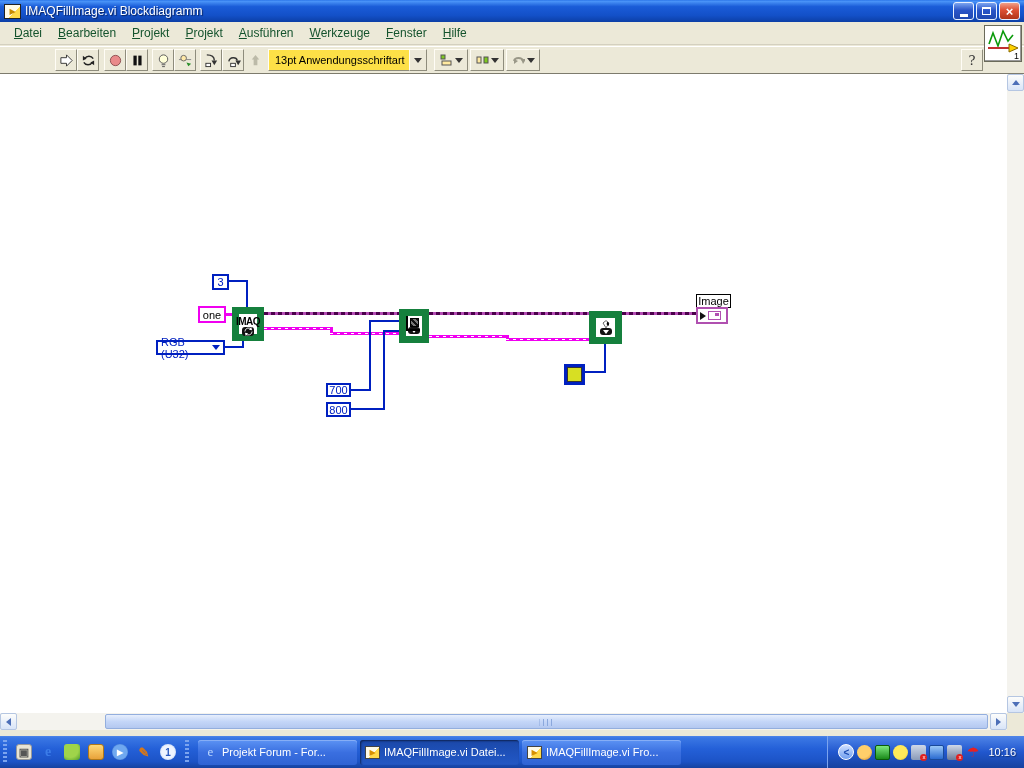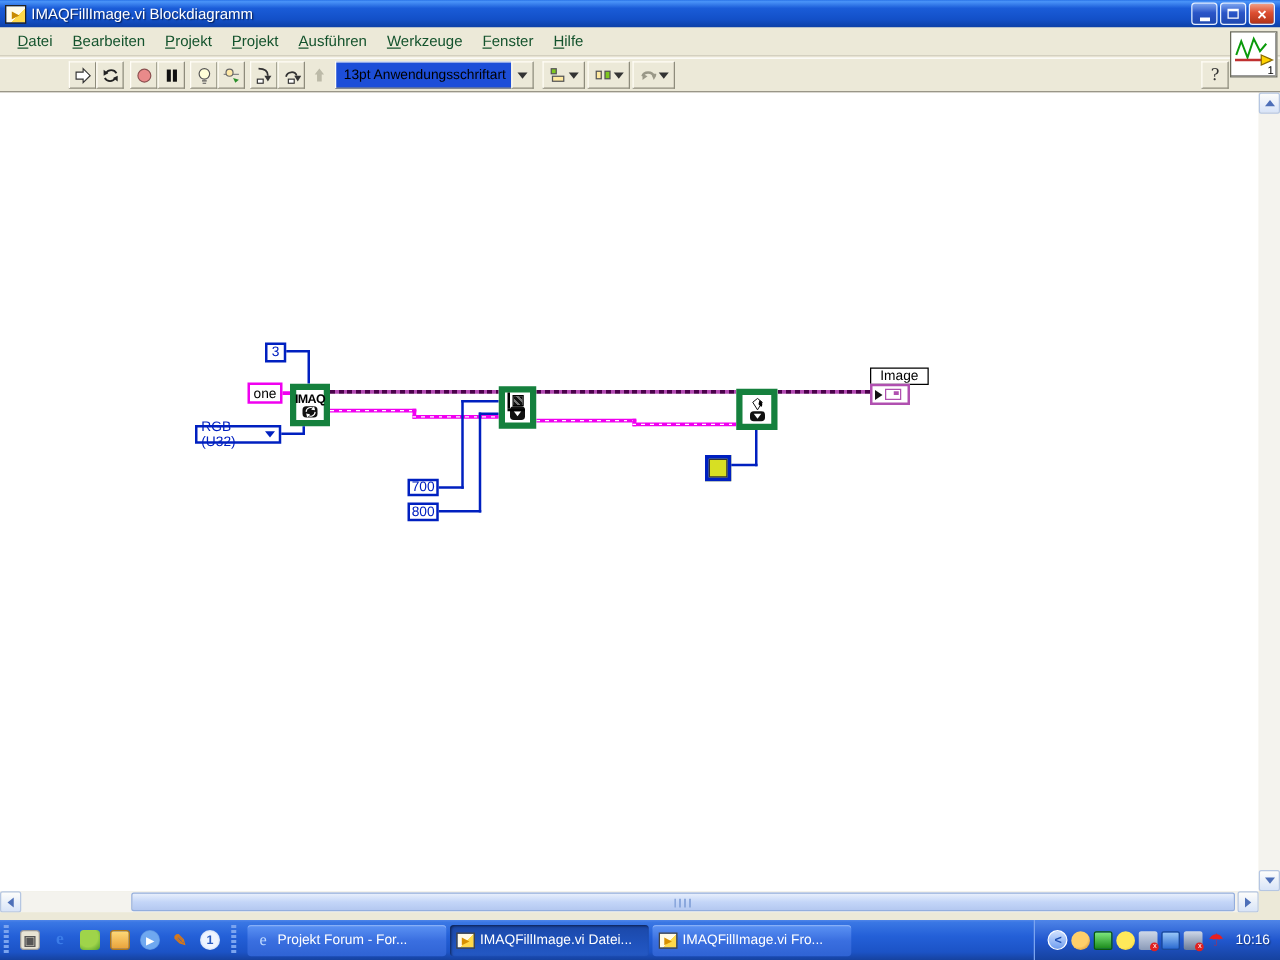--- a/index.html
+++ b/index.html
@@ -26,41 +26,41 @@
     display:flex; align-items:center; padding-left:6px; border-bottom:1px solid #d4d0c0; }
   .menu-item { display:inline-block; font-size:12px; color:#14532d; padding:3px 8px; }
   .menu-item::first-letter { text-decoration:underline; }
 
   
   .toolbar { position:absolute; left:0; top:46px; width:1024px; height:28px; background:#ece9d8;
     border-top:1px solid #fff; border-bottom:1px solid #7d7b6d; }
   .tb { position:absolute; top:2px; width:22px; height:22px; background:#ece9d8;
     border:1px solid; border-color:#fffdf6 #8e8c7c #8e8c7c #fffdf6;
     display:flex; align-items:center; justify-content:center; }
-  .font-box { position:absolute; left:268px; top:2px; width:142px; height:22px; background:#1d4ed8;
+  .font-box { position:absolute; left:268px; top:2px; width:142px; height:22px; background:#fde047;
     border:1px solid; border-color:#fffdf6 #8e8c7c #8e8c7c #fffdf6; font-size:11px;
     display:flex; align-items:center; padding-left:6px; }
   .dd-arrow { width:0; height:0; border-left:4px solid transparent; border-right:4px solid transparent; border-top:5px solid #333; }
   .dd-btn { position:absolute; top:2px; width:18px; height:22px; background:#ece9d8;
     border:1px solid; border-color:#fffdf6 #8e8c7c #8e8c7c #fffdf6; display:flex; align-items:center; justify-content:center; }
   .combo-wide { width:34px; display:flex; align-items:center; justify-content:center; gap:2px; }
   .help-btn { left:961px; font-size:13px; color:#333; font-family:"DejaVu Serif", serif; }
   .lv-badge { position:absolute; left:984px; top:25px; width:38px; height:37px; background:#fff;
     border:1px solid #6a6a5a; box-shadow:inset -1px -1px 0 #999; }
   .lv-badge .num { position:absolute; right:2px; bottom:0; font-size:9px; color:#000; }
 
   
   .diagram { position:absolute; left:0; top:74px; width:1007px; height:639px; background:#fff; overflow:hidden; }
   .wb  { background:#0020c0; }
   .wb.h { height:2px; } .wb.v { width:2px; }
   .wm.h { height:3px; background:repeating-linear-gradient(90deg,#ffffff 0 3px,#f000f0 3px 7px) center / 100% 1px no-repeat, #f000f0; }
   .wm.v { width:3px; background:#f000f0; }
   .wm.stub { height:3px; background:#f000f0; }
   .wp.h { height:3px; background:repeating-linear-gradient(90deg,#4b004b 0 4px,#b44cb4 4px 7px); }
-  .node { background:#fff; border:5px solid #15803d; display:flex; flex-direction:column; align-items:center; justify-content:space-between; padding:2px 0; }
+  .node { background:#fff; border:7px solid #15803d; display:flex; flex-direction:column; align-items:center; justify-content:space-between; padding:2px 0; }
   .badge { width:12px; height:11px; background:#111; border-radius:3px; display:flex; align-items:center; justify-content:center; }
   .tri-down-w { width:0; height:0; border-left:3px solid transparent; border-right:3px solid transparent; border-top:4px solid #fff; }
   .const { background:#fff; display:flex; align-items:center; justify-content:center; font-size:11px; }
   .c-blue { border:2px solid #0020c0; color:#0020c0; }
   .c-pink { border:2px solid #f000f0; color:#000; }
   .enum { position:absolute; border:2px solid #0020c0; color:#0020c0; background:#fff; font-size:11px;
     display:flex; align-items:center; padding:0 3px; justify-content:space-between; }
   .tri-down-b { width:0; height:0; border-left:4px solid transparent; border-right:4px solid transparent; border-top:5px solid #0020c0; }
   .colorbox { background:#d7df23; border:3px solid #0020c0; box-shadow:inset 0 0 0 1px #333; }
   .ind-label { border:1px solid #000; background:#fff; font-size:11px; display:flex; align-items:center; justify-content:center; }
@@ -320,21 +320,21 @@
     </svg>
     <span class="badge">
         <span class="tri-down-w"></span>
       </span>
   </div>
 
   <div class="colorbox abs" style="left:564px;top:290px;width:21px;height:21px"></div>
   <div class="wb h abs" style="left:585px;top:297px;width:21px"></div>
   <div class="wb v abs" style="left:604px;top:270px;height:29px"></div>
 
-  <div class="ind-label abs" style="left:696px;top:220px;width:47px;height:14px">
+  <div class="ind-label abs" style="left:696px;top:220px;width:35px;height:14px">
     <span>Image</span>
   </div>
   <div class="ind-term abs" style="left:696px;top:233px;width:32px;height:17px">
     <span class="tri-right"></span>
     <span class="img-glyph"></span>
   </div>
 </div>
 
 <div class="vsb">
   <div class="sb-btn" style="left:0;top:0;width:17px;height:17px">

